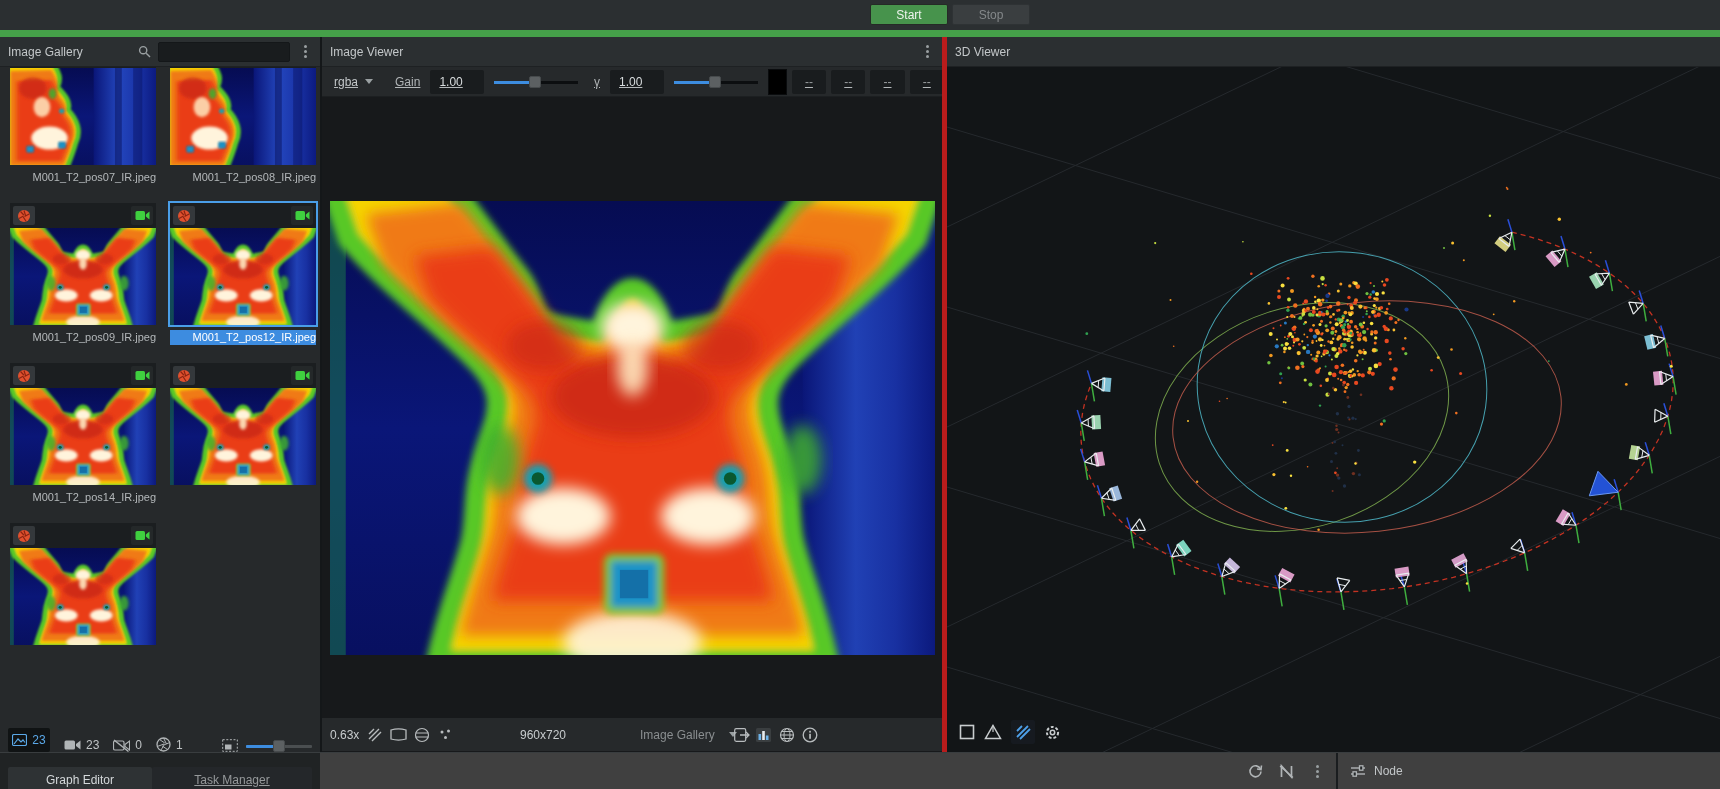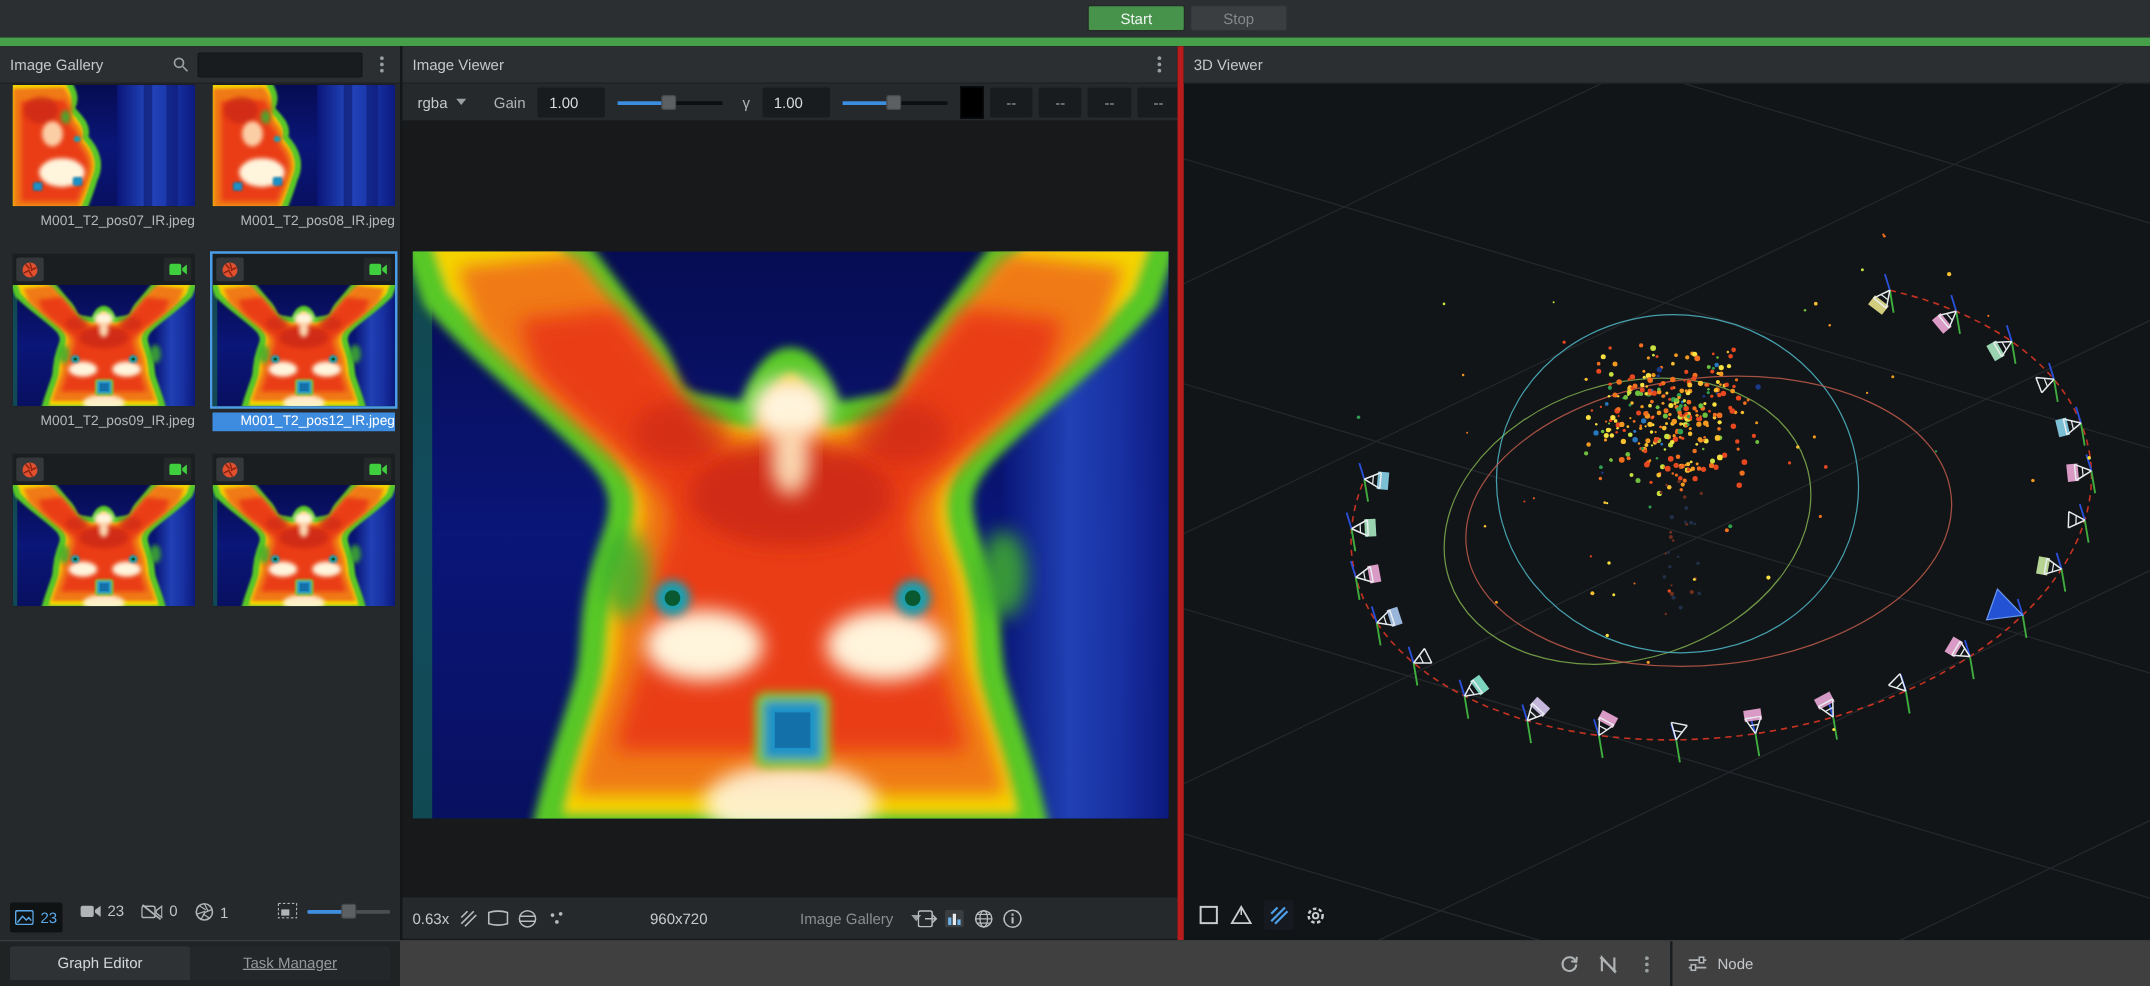--- a/index.html
+++ b/index.html
@@ -39,47 +39,47 @@
   .thumb-img{position:absolute;left:0;top:25px;width:146px;height:97px;}
   .thumb-strip{position:absolute;left:0;top:0;width:146px;height:25px;}
   .chip{position:absolute;top:3px;width:22px;height:19px;border-radius:2px;display:flex;align-items:center;justify-content:center;}
   .chip.l{left:3px;background:rgba(62,66,68,.75);}
   .chip.r{right:3px;background:rgba(38,42,44,.85);}
   .thumb-name{margin-top:5px;height:15px;line-height:15px;text-align:right;font-size:11px;color:#b4b8ba;
               white-space:nowrap;overflow:hidden;}
   .thumb-name.selected{background:#3d8ce0;color:#ffffff;}
 
   
-  #gal-footer{position:absolute;left:0;bottom:0;width:320px;height:30px;background:#26292b;display:flex;align-items:flex-start;}
+  #gal-footer{position:absolute;left:0;bottom:0;width:320px;height:30px;background:#26292b;display:flex;align-items:flex-end;}
   .cnt{font-size:12px;color:#c0c4c6;margin-left:5px;}
   #chip-imgcount{margin-left:8px;width:42px;height:24px;background:#101314;border-radius:2px;
                  display:flex;align-items:center;justify-content:center;}
   #chip-imgcount .cnt{color:#5aa8e8;}
   .gf-ic{margin-left:14px;display:flex;align-items:center;}
   
   .mini-slider{position:relative;width:66px;height:12px;margin-left:8px;}
   .mini-slider .track{position:absolute;left:0;top:5px;width:100%;height:3px;background:#4a4e50;border-radius:1px;}
   .mini-slider .fill{position:absolute;left:0;top:5px;height:3px;background:#3d8de0;border-radius:1px;}
   .mini-slider .handle{position:absolute;top:0;width:12px;height:12px;background:#5c6062;border-radius:2px;border:1px solid #46:4a4c;}
   .mini-slider .handle{border:1px solid #464a4c;}
 
   
-  #tabs{left:0;top:752px;width:320px;height:37px;background:#202324;border-top:1px solid #393d3f;display:flex;padding:4px 0 0 8px;}
+  #tabs{left:0;top:752px;width:320px;height:37px;background:#202324;border-top:1px solid #393d3f;display:flex;padding:14px 0 0 8px;}
   .tab{height:27px;line-height:27px;text-align:center;font-size:12px;border-radius:2px 2px 0 0;}
   .tab.active{width:144px;background:#2e3234;color:#d4d8da;}
   .tab.inactive{width:160px;background:#24272a;color:#96999b;text-decoration:underline;}
 
   
   #bottomstrip{left:320px;top:752px;width:1400px;height:37px;background:#404040;border-top:1px solid #393d3f;display:flex;align-items:center;}
   #graphhead{width:1016px;height:100%;display:flex;align-items:center;justify-content:flex-end;gap:16px;padding-right:12px;}
   #nodehead{flex:1;height:100%;border-left:2px solid #1a1d1f;display:flex;align-items:center;padding-left:12px;gap:8px;color:#c3c7c9;}
 
   
   #vwr-toolbar{position:absolute;left:0;top:30px;width:622px;height:30px;background:#26292b;border-bottom:1px solid #1c1f21;
-               display:flex;align-items:center;}
+               display:flex;align-items:center;text-decoration:underline;}
   .vt-label{color:#b0b4b6;font-size:12px;}
   .vt-box{height:24px;background:#191c1e;border-radius:2px;color:#d8dcde;font-size:12px;display:flex;align-items:center;}
   .vt-val{width:56px;padding-left:9px;}
   .vt-dash{width:36px;justify-content:center;color:#9a9ea0;margin-left:5px;}
   .slider{position:relative;width:88px;height:12px;}
   .slider .track{position:absolute;left:0;top:5px;width:100%;height:3px;background:#0c0e10;}
   .slider .fill{position:absolute;left:0;top:5px;height:3px;background:#3d8de0;}
   .slider .handle{position:absolute;top:0;width:12px;height:12px;background:#5c6062;border:1px solid #464a4c;border-radius:2px;}
   #swatch{width:20px;height:26px;background:#000;border:1px solid #0a0c0e;margin-left:10px;}
 
@@ -255,20 +255,42 @@
        </span>
        <span class="chip r">
          <svg width="15" height="11" viewBox="0 0 15 11">
                     <rect x="0.5" y="1" width="9.5" height="9" rx="1.5" fill="#3fcf3f"></rect>
                     <path d="M10.8,4.5 L14.5,1.5 L14.5,9.5 L10.8,6.5 Z" fill="#3fcf3f"></path>
                   </svg>
        </span>
      </div>
             </div>
             <div class="thumb-name selected">M001_T2_pos12_IR.jpeg</div>
+          </div>
+          <div class="thumb-wrap">
+            <div class="thumb-cell">
+              <svg class="thumb-img" viewBox="0 0 192 144" preserveAspectRatio="none">
+                <use href="#sym-front"></use>
+              </svg>
+              <div class="thumb-strip">
+       <span class="chip l">
+         <svg width="14" height="14" viewBox="0 0 14 14">
+                    <circle cx="7" cy="7" r="6" fill="#e0502e"></circle>
+                    <path d="M7,1.5 L8.5,6.5 M12.2,5 L7.5,7.5 M9,12.3 L6.3,8 M2,9.5 L6.5,7 M3.5,2.5 L6.8,6" stroke="#8a2410" stroke-width="1.2" fill="none"></path>
+                  </svg>
+       </span>
+       <span class="chip r">
+         <svg width="15" height="11" viewBox="0 0 15 11">
+                    <rect x="0.5" y="1" width="9.5" height="9" rx="1.5" fill="#3fcf3f"></rect>
+                    <path d="M10.8,4.5 L14.5,1.5 L14.5,9.5 L10.8,6.5 Z" fill="#3fcf3f"></path>
+                  </svg>
+       </span>
+     </div>
+            </div>
+            <div class="thumb-name">M001_T2_pos14_IR.jpeg</div>
           </div>
           <div class="thumb-wrap">
             <div class="thumb-cell">
               <svg class="thumb-img" viewBox="0 0 192 144" preserveAspectRatio="none">
                 <use href="#sym-front"></use>
               </svg>
               <div class="thumb-strip">
        <span class="chip l">
          <svg width="14" height="14" viewBox="0 0 14 14">
                     <circle cx="7" cy="7" r="6" fill="#e0502e"></circle>

